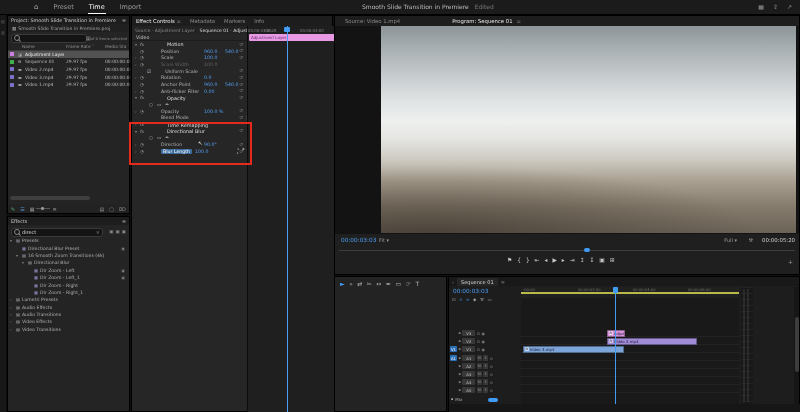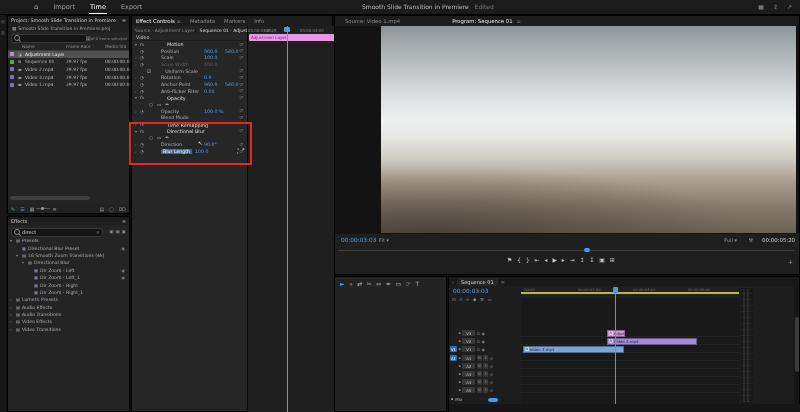--- a/index.html
+++ b/index.html
@@ -155,23 +155,23 @@
 </style>
 </head>
 <body>
 
 <div id="app">
 
   <div id="topbar" class="abs">
     <span id="home">⌂</span>
     <div id="toptabs">
 
-    <span class="ttab">Import</span>
+    <span class="ttab">Preset</span>
         <span class="ttab active">Time</span>
-        <span class="ttab">Export</span>
+        <span class="ttab">Import</span>
       </div>
     <div id="apptitle">
       <span>Smooth Slide Transition in Premiere</span><b>Edited</b>
     </div>
     <div id="topright">
 
     <span>▦</span>
         <span>⇪</span>
         <span>↗</span>
       </div>

